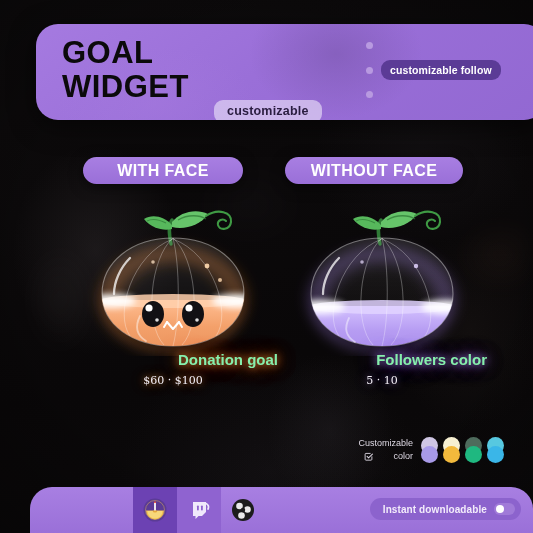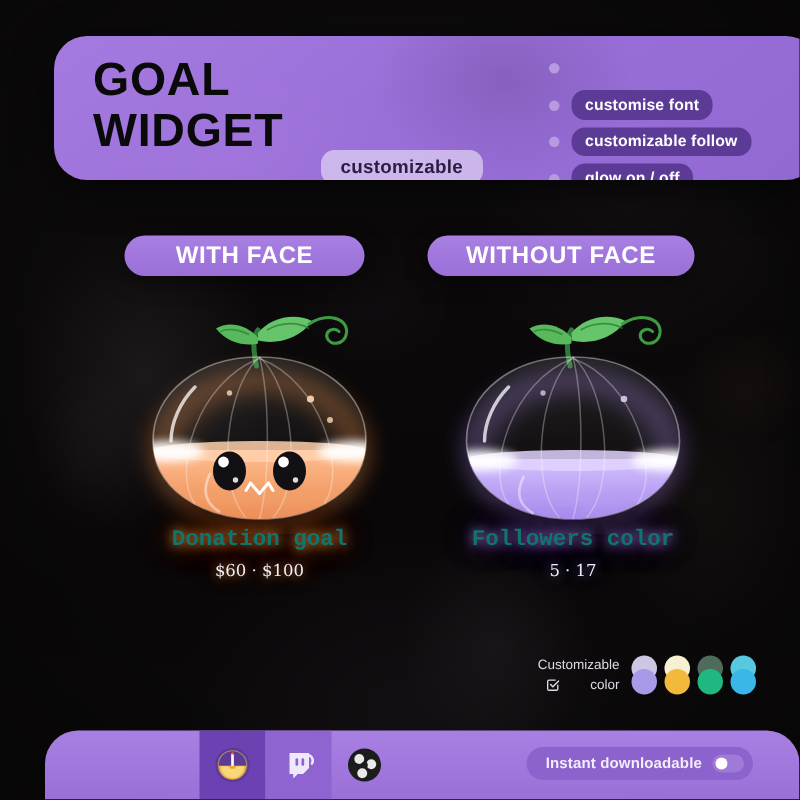--- a/index.html
+++ b/index.html
@@ -96,22 +96,22 @@
   .panel-left{left:68px;}
   .panel-right{left:277px;}
 
   .pumpkin-wrap{position:absolute;left:0;top:0;width:210px;height:160px;}
 
   .goal-text{
     position:absolute;left:0;width:210px;text-align:center;
   }
   .goal-title{
     top:155px;
-    font-family:Liberation Mono, monospace;
-    font-weight:700;font-size:15px;color:#0f766e;
+    font-family:Liberation Sans, sans-serif;
+    font-weight:700;font-size:15px;color:#86efac;text-align:right;
   }
   .goal-value{
     top:178px;
     font-family:"DejaVu Serif", serif;
     font-weight:400;font-size:11px;color:#f2eef6;
   }
   .glow-orange .goal-title{text-shadow:0 0 8px rgba(255,150,60,.95),0 0 18px rgba(255,120,30,.65),0 0 30px rgba(255,110,20,.35);}
   .glow-orange .goal-value{text-shadow:0 0 7px rgba(255,160,80,.7),0 0 16px rgba(255,130,40,.4);}
   .glow-purple .goal-title{text-shadow:0 0 8px rgba(185,140,255,.95),0 0 18px rgba(150,100,240,.6),0 0 30px rgba(130,80,230,.35);}
   .glow-purple .goal-value{text-shadow:0 0 7px rgba(190,155,255,.65),0 0 16px rgba(150,110,240,.38);}
@@ -149,21 +149,21 @@
     background:#8f63d0;
   }
   .plat-icon{
     position:absolute;top:11px;width:24px;height:24px;
   }
   .ic-se{left:113px;}
   .ic-tw{left:157px;}
   .ic-obs{left:201px;}
 
   .instant-badge{
-    position:absolute;right:31px;top:11px;height:22px;
+    position:absolute;right:12px;top:11px;height:22px;
     display:flex;align-items:center;gap:7px;
     background:#8c63cd;border-radius:12px;padding:0 6px 0 13px;
   }
   .instant-text{color:#f3ecfb;font-size:10px;font-weight:600;letter-spacing:.1px;white-space:nowrap;}
   .toggle{
     width:21px;height:12px;border-radius:7px;
     background:#a07ad8;position:relative;flex:none;
   }
   .toggle .knob{
     position:absolute;left:2px;top:2px;width:8px;height:8px;
@@ -181,32 +181,27 @@
 
   <div class="header-card">
     <div class="header-title">GOAL
 WIDGET</div>
 
     <div class="pill-customizable">customizable</div>
 
     <div class="feature-list">
       <div class="feature-row">
         <span class="feat-dot"></span>
-      </div>
-      <div class="feature-row">
-        <span class="feat-dot"></span>
-        <span class="feat-pill">customise font</span>
       </div>
       <div class="feature-row">
         <span class="feat-dot"></span>
         <span class="feat-pill">customizable follow</span>
       </div>
       <div class="feature-row">
         <span class="feat-dot"></span>
-        <span class="feat-pill">glow on / off</span>
       </div>
     </div>
   </div>
 
   <div class="tab tab-withoutface">WITHOUT FACE</div>
   <div class="tab tab-withface">WITH FACE</div>
 
   <div class="panel panel-left glow-orange">
     <div class="pumpkin-wrap">
       <svg viewBox="0 0 210 160" width="210" height="160">
@@ -344,21 +339,21 @@
         </g>
 
         <path d="M62 62 C52 72 46 86 46 98" stroke="rgba(255,255,255,.75)" stroke-width="2.3" fill="none" stroke-linecap="round"></path>
         <path d="M72 122 C66 134 70 141 78 146" stroke="rgba(255,255,255,.45)" stroke-width="1.8" fill="none" stroke-linecap="round"></path>
         <circle cx="139" cy="70" r="2.2" fill="#e3d4ff" opacity=".85"></circle>
         <circle cx="85" cy="66" r="1.8" fill="#e9ddff" opacity=".7"></circle>
       </svg>
     </div>
 
     <div class="goal-text goal-title">Followers color</div>
-    <div class="goal-text goal-value">5 · 17</div>
+    <div class="goal-text goal-value">5 · 10</div>
   </div>
 
   <div class="cust-colors">
     <div class="cust-label">
       <div>Customizable</div>
       <div class="row2">
         <svg width="9" height="9" viewBox="0 0 16 16">
           <path d="M14 8.5V13a1.5 1.5 0 0 1-1.5 1.5h-9A1.5 1.5 0 0 1 2 13V4a1.5 1.5 0 0 1 1.5-1.5H11" fill="none" stroke="#ded9e4" stroke-width="1.6" stroke-linecap="round"></path>
           <path d="M5.5 7.8l2.6 2.6L15 3.6" fill="none" stroke="#ded9e4" stroke-width="1.8" stroke-linecap="round" stroke-linejoin="round"></path>
         </svg>

